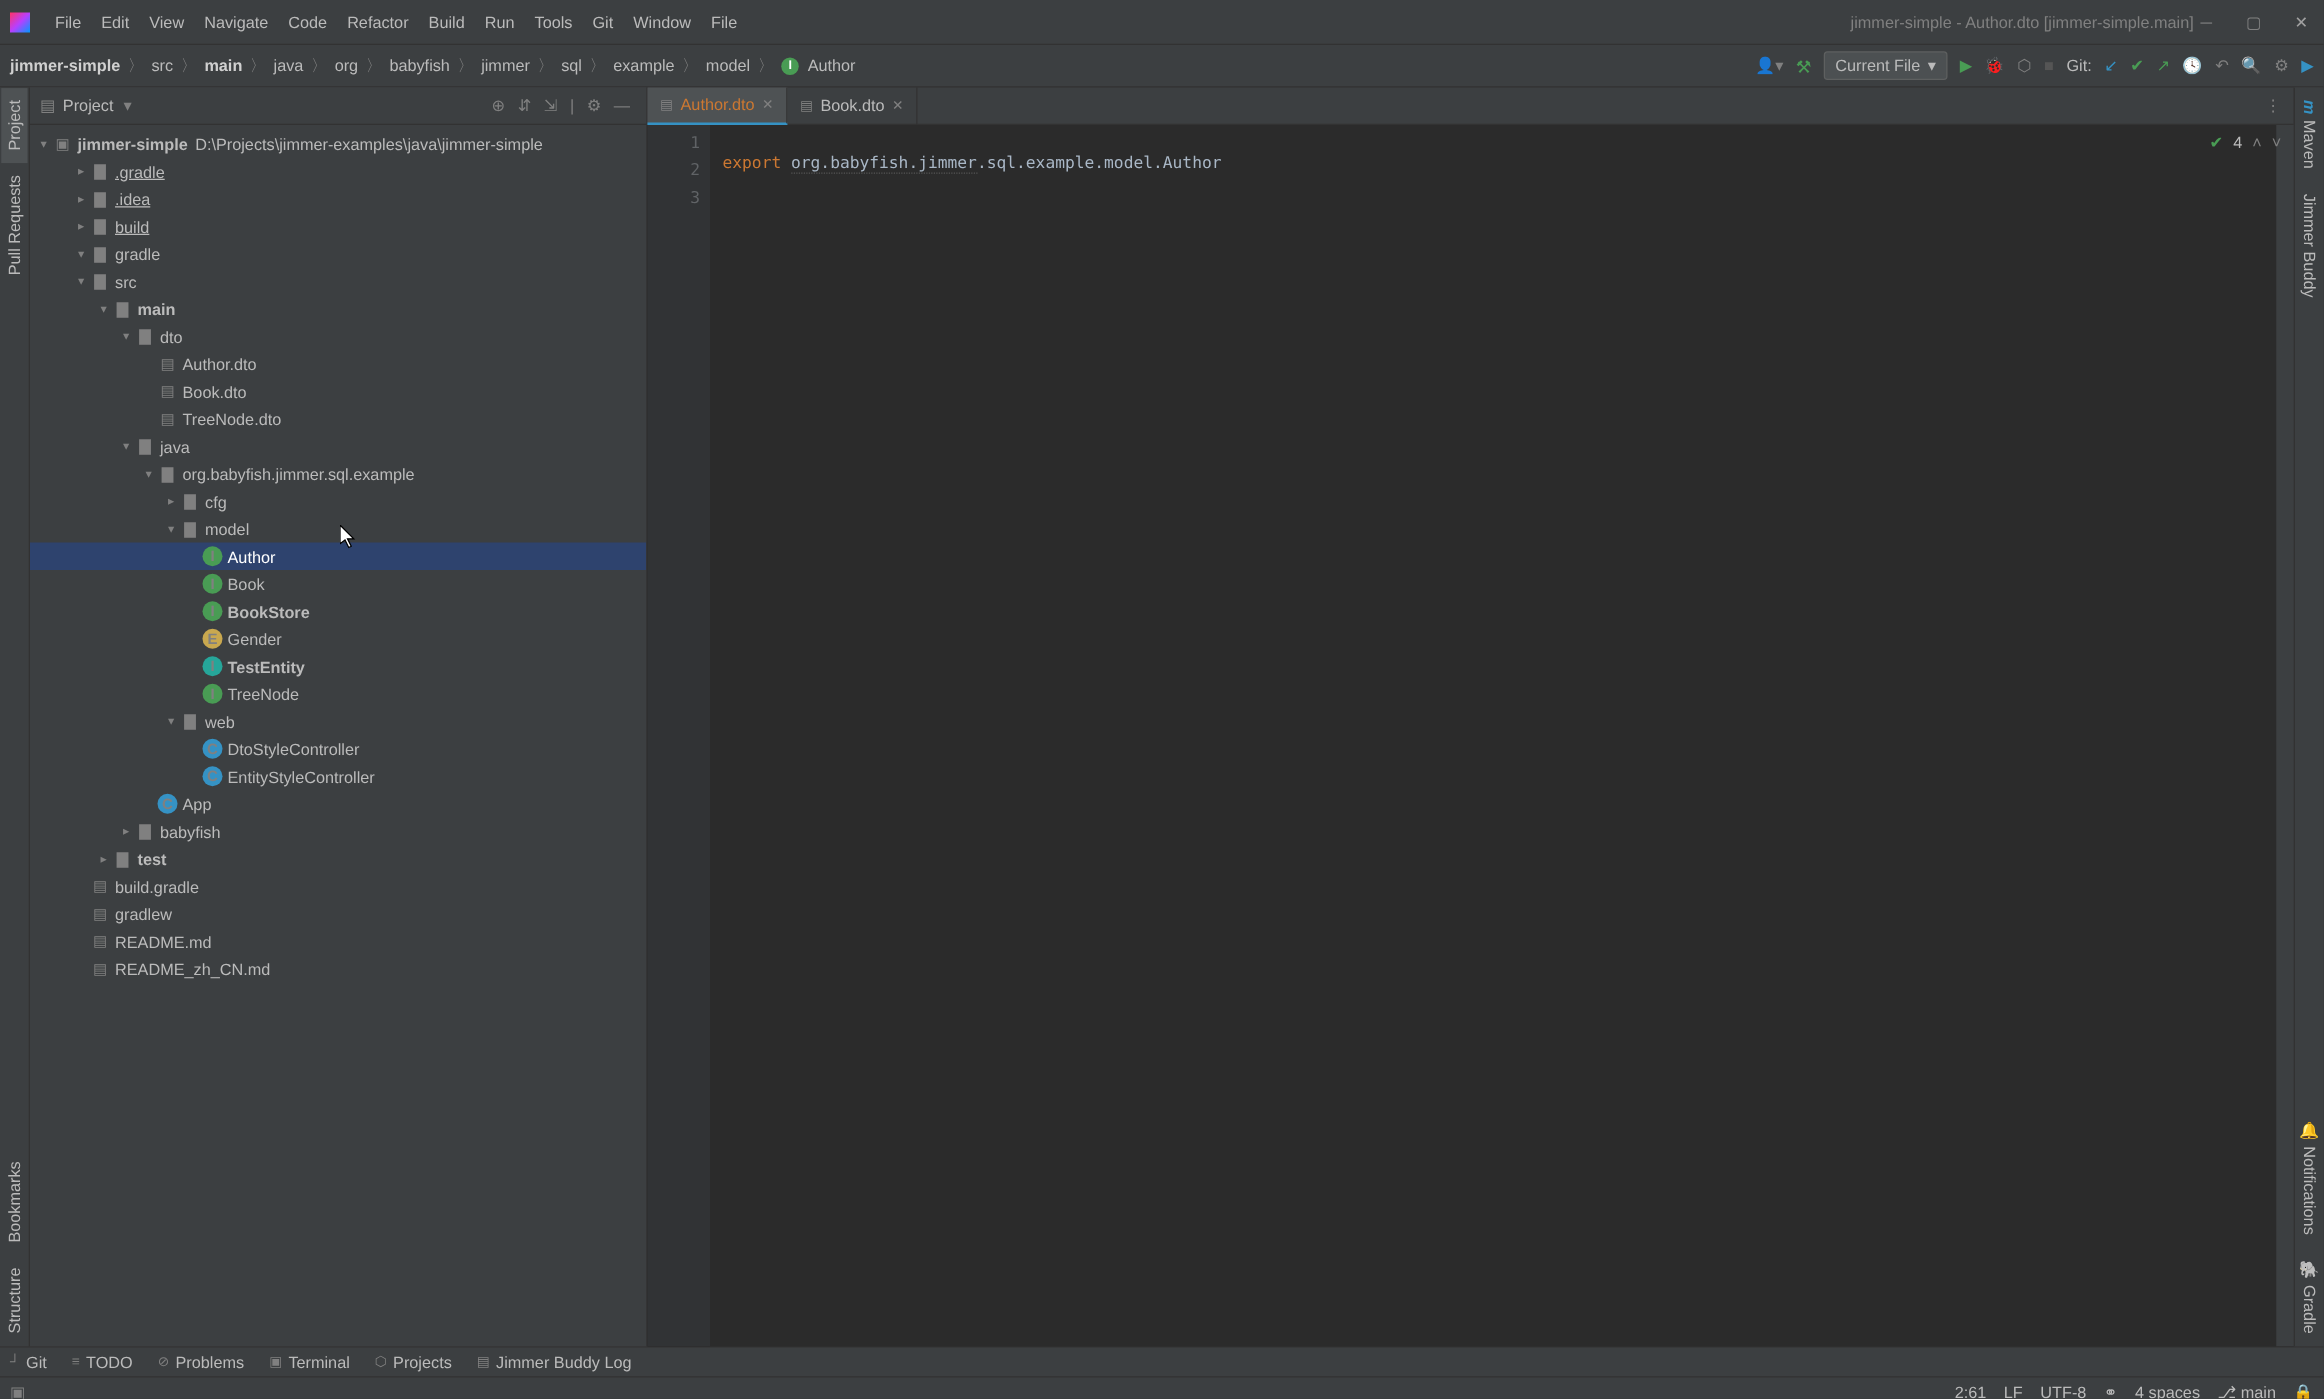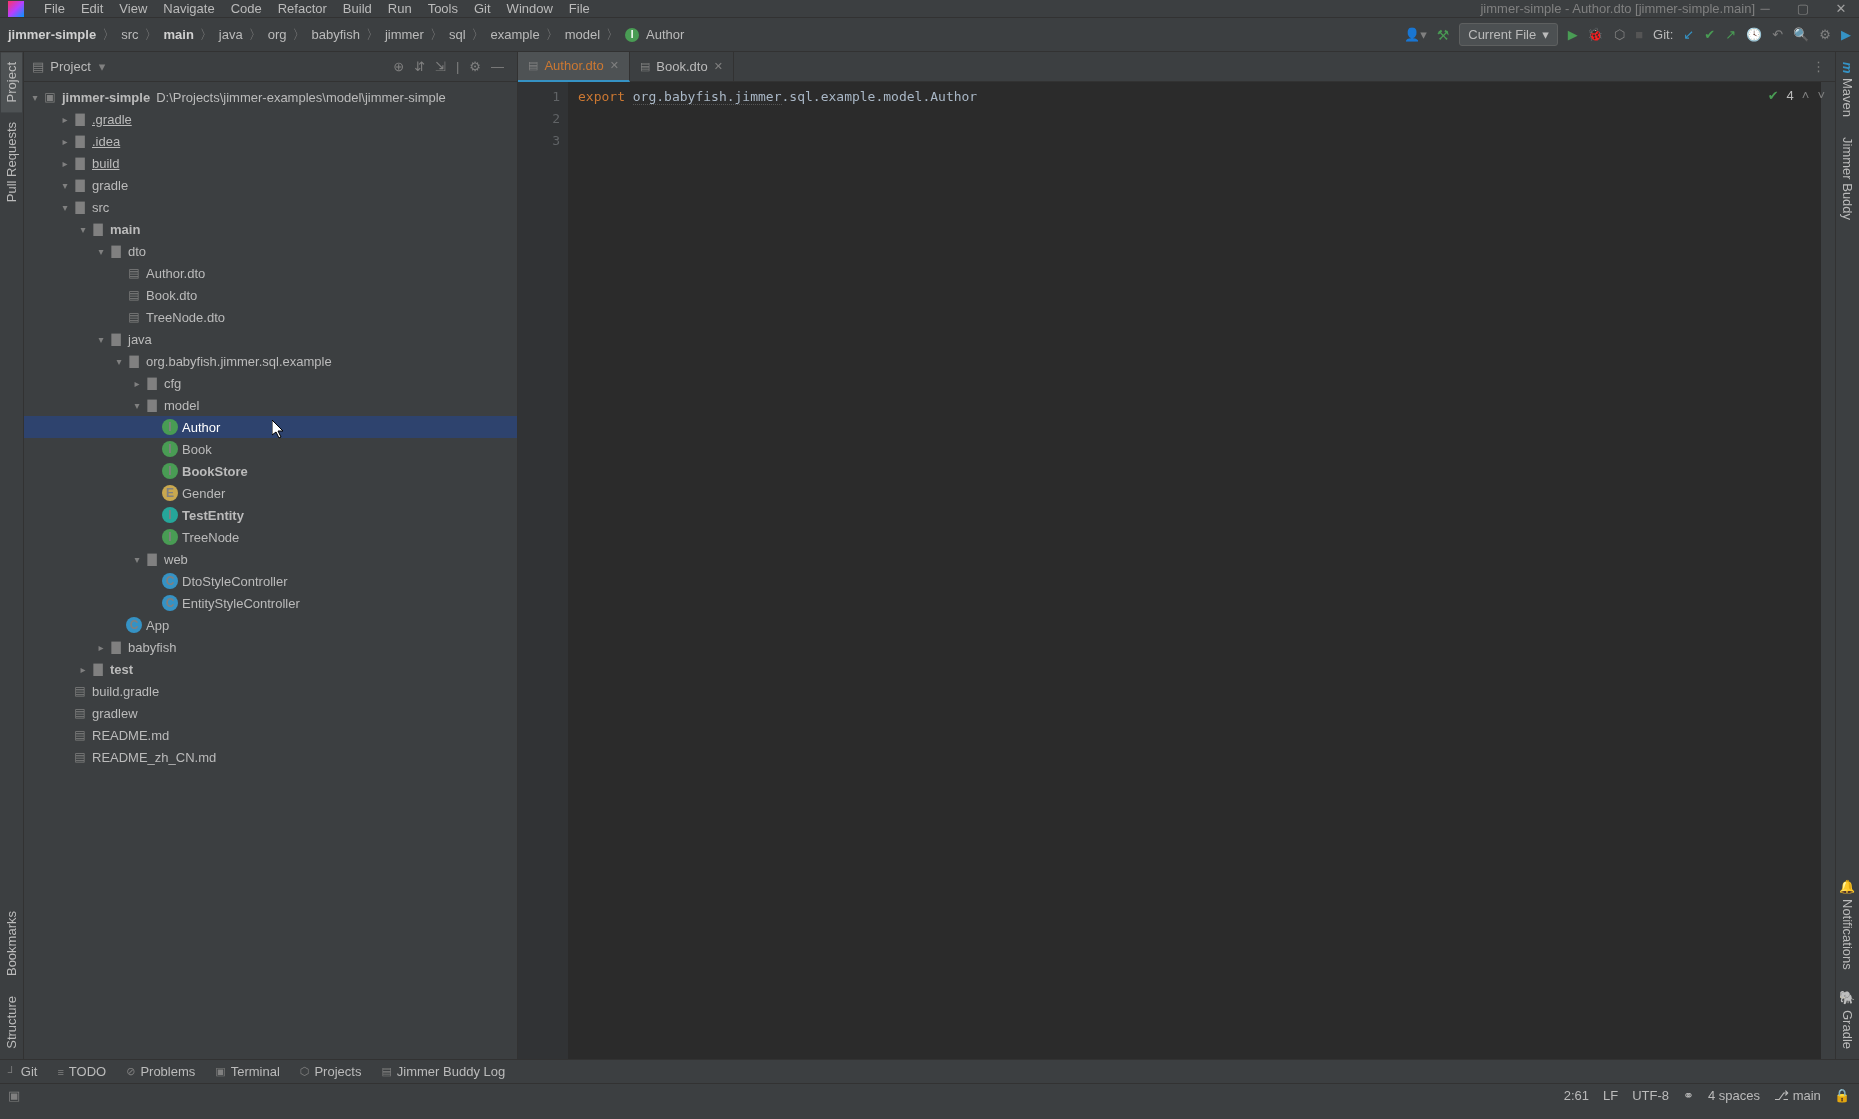--- a/index.html
+++ b/index.html
@@ -7,21 +7,21 @@
   font-family: "Segoe UI", -apple-system, sans-serif;
   background: #3c3f41;
   color: #bbbbbb;
   font-size: 13px;
   overflow: hidden;
   width: 1859px;
   height: 1119px;
   transform-origin: top left;
 }
 .title-bar {
-  height: 18px;
+  height: 36px;
   background: #3c3f41;
   display: flex;
   align-items: center;
   padding: 0 8px;
   border-bottom: 1px solid #323232;
 }
 .title-bar .logo {
   width: 16px; height: 16px;
   background: linear-gradient(135deg, #ff3366 0%, #b73fff 50%, #0099ff 100%);
   margin-right: 12px;
@@ -163,21 +163,21 @@
 .plugin-banner .spacer { flex: 1; }
 .plugin-banner .link { color: #3592c4; margin-left: 20px; cursor: pointer; }
 
 .code-area { flex: 1; display: flex; background: #2b2b2b; position: relative; }
 .gutter-nums {
   width: 50px; background: #313335; text-align: right;
   padding: 4px 8px 0 0; color: #606366; font-family: "Consolas", monospace;
   font-size: 13px; line-height: 22px;
 }
 .code-text {
-  flex: 1; padding: 4px 10px 0; font-family: "Consolas", monospace;
+  flex: 1; padding: 20px 10px 0; font-family: "Consolas", monospace;
   font-size: 13px; line-height: 22px; color: #a9b7c6;
 }
 .code-text .kw { color: #cc7832; }
 .code-text .pkg { color: #a9b7c6; border-bottom: 1px dotted #555; }
 .code-text .line2 { background: #323232; display: inline-block; width: 100%; }
 .insp { position: absolute; top: 6px; right: 10px; display: flex; align-items: center; gap: 8px; }
 .insp .green-check2 { color: #499c54; }
 .insp .count { color: #bbbbbb; }
 .insp .nav { color: #808080; cursor: pointer; }
 .code-scroll { width: 14px; background: #3c3f41; }
@@ -311,21 +311,21 @@
       <span class="tool-icon">⚙</span>
       <span class="tool-icon">—</span>
     </div>
     <div class="tree" id="tree">
 
       <div class="tree-row">
         <span class="indent" style="width:0px"></span>
         <span class="chev">▾</span>
         <span class="node-icon folder-g">▣</span>
         <span class="label c-bold">jimmer-simple</span>
-        <span class="label c-gray" style="margin-left:6px">D:\Projects\jimmer-examples\model\jimmer-simple</span>
+        <span class="label c-gray" style="margin-left:6px">D:\Projects\jimmer-examples\java\jimmer-simple</span>
       </div>
 
     <div class="tree-row">
           <span class="indent" style="width:30px"></span>
           <span class="chev ">▸</span>
           <span class="node-icon folder-o">▇</span>
           <span class="label c-yellow">.gradle</span>
         </div>
         <div class="tree-row">
           <span class="indent" style="width:30px"></span>

